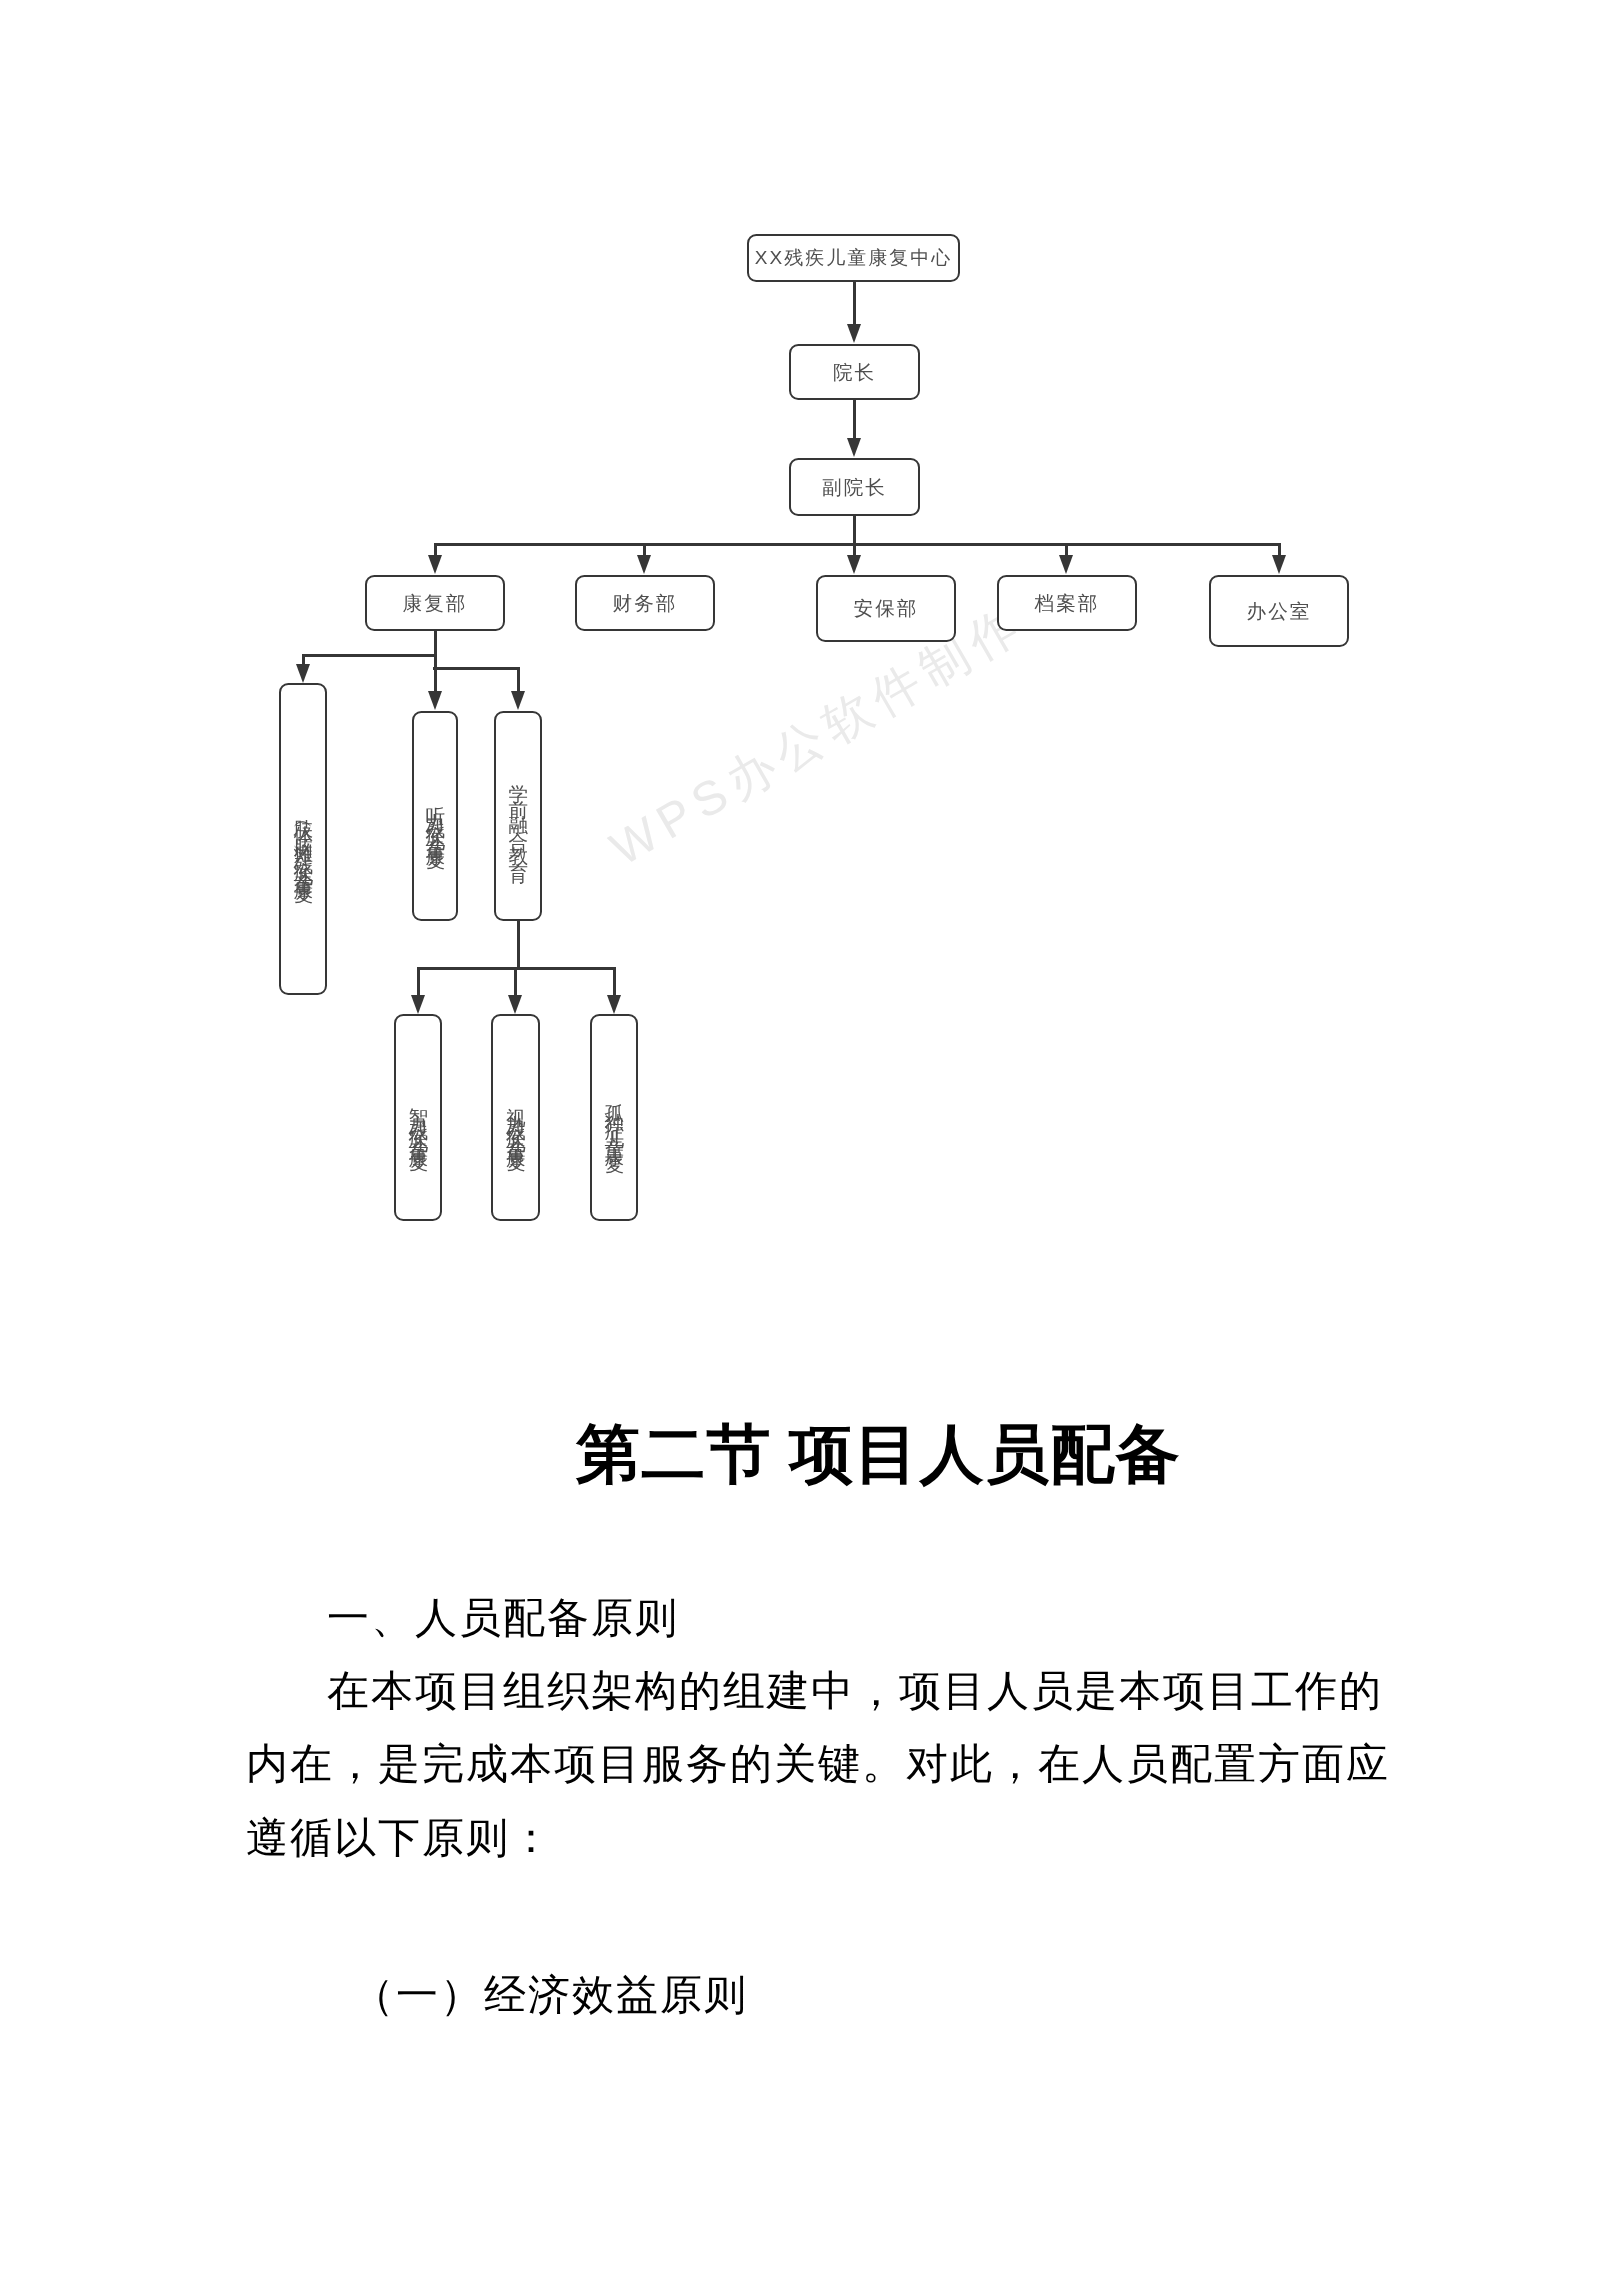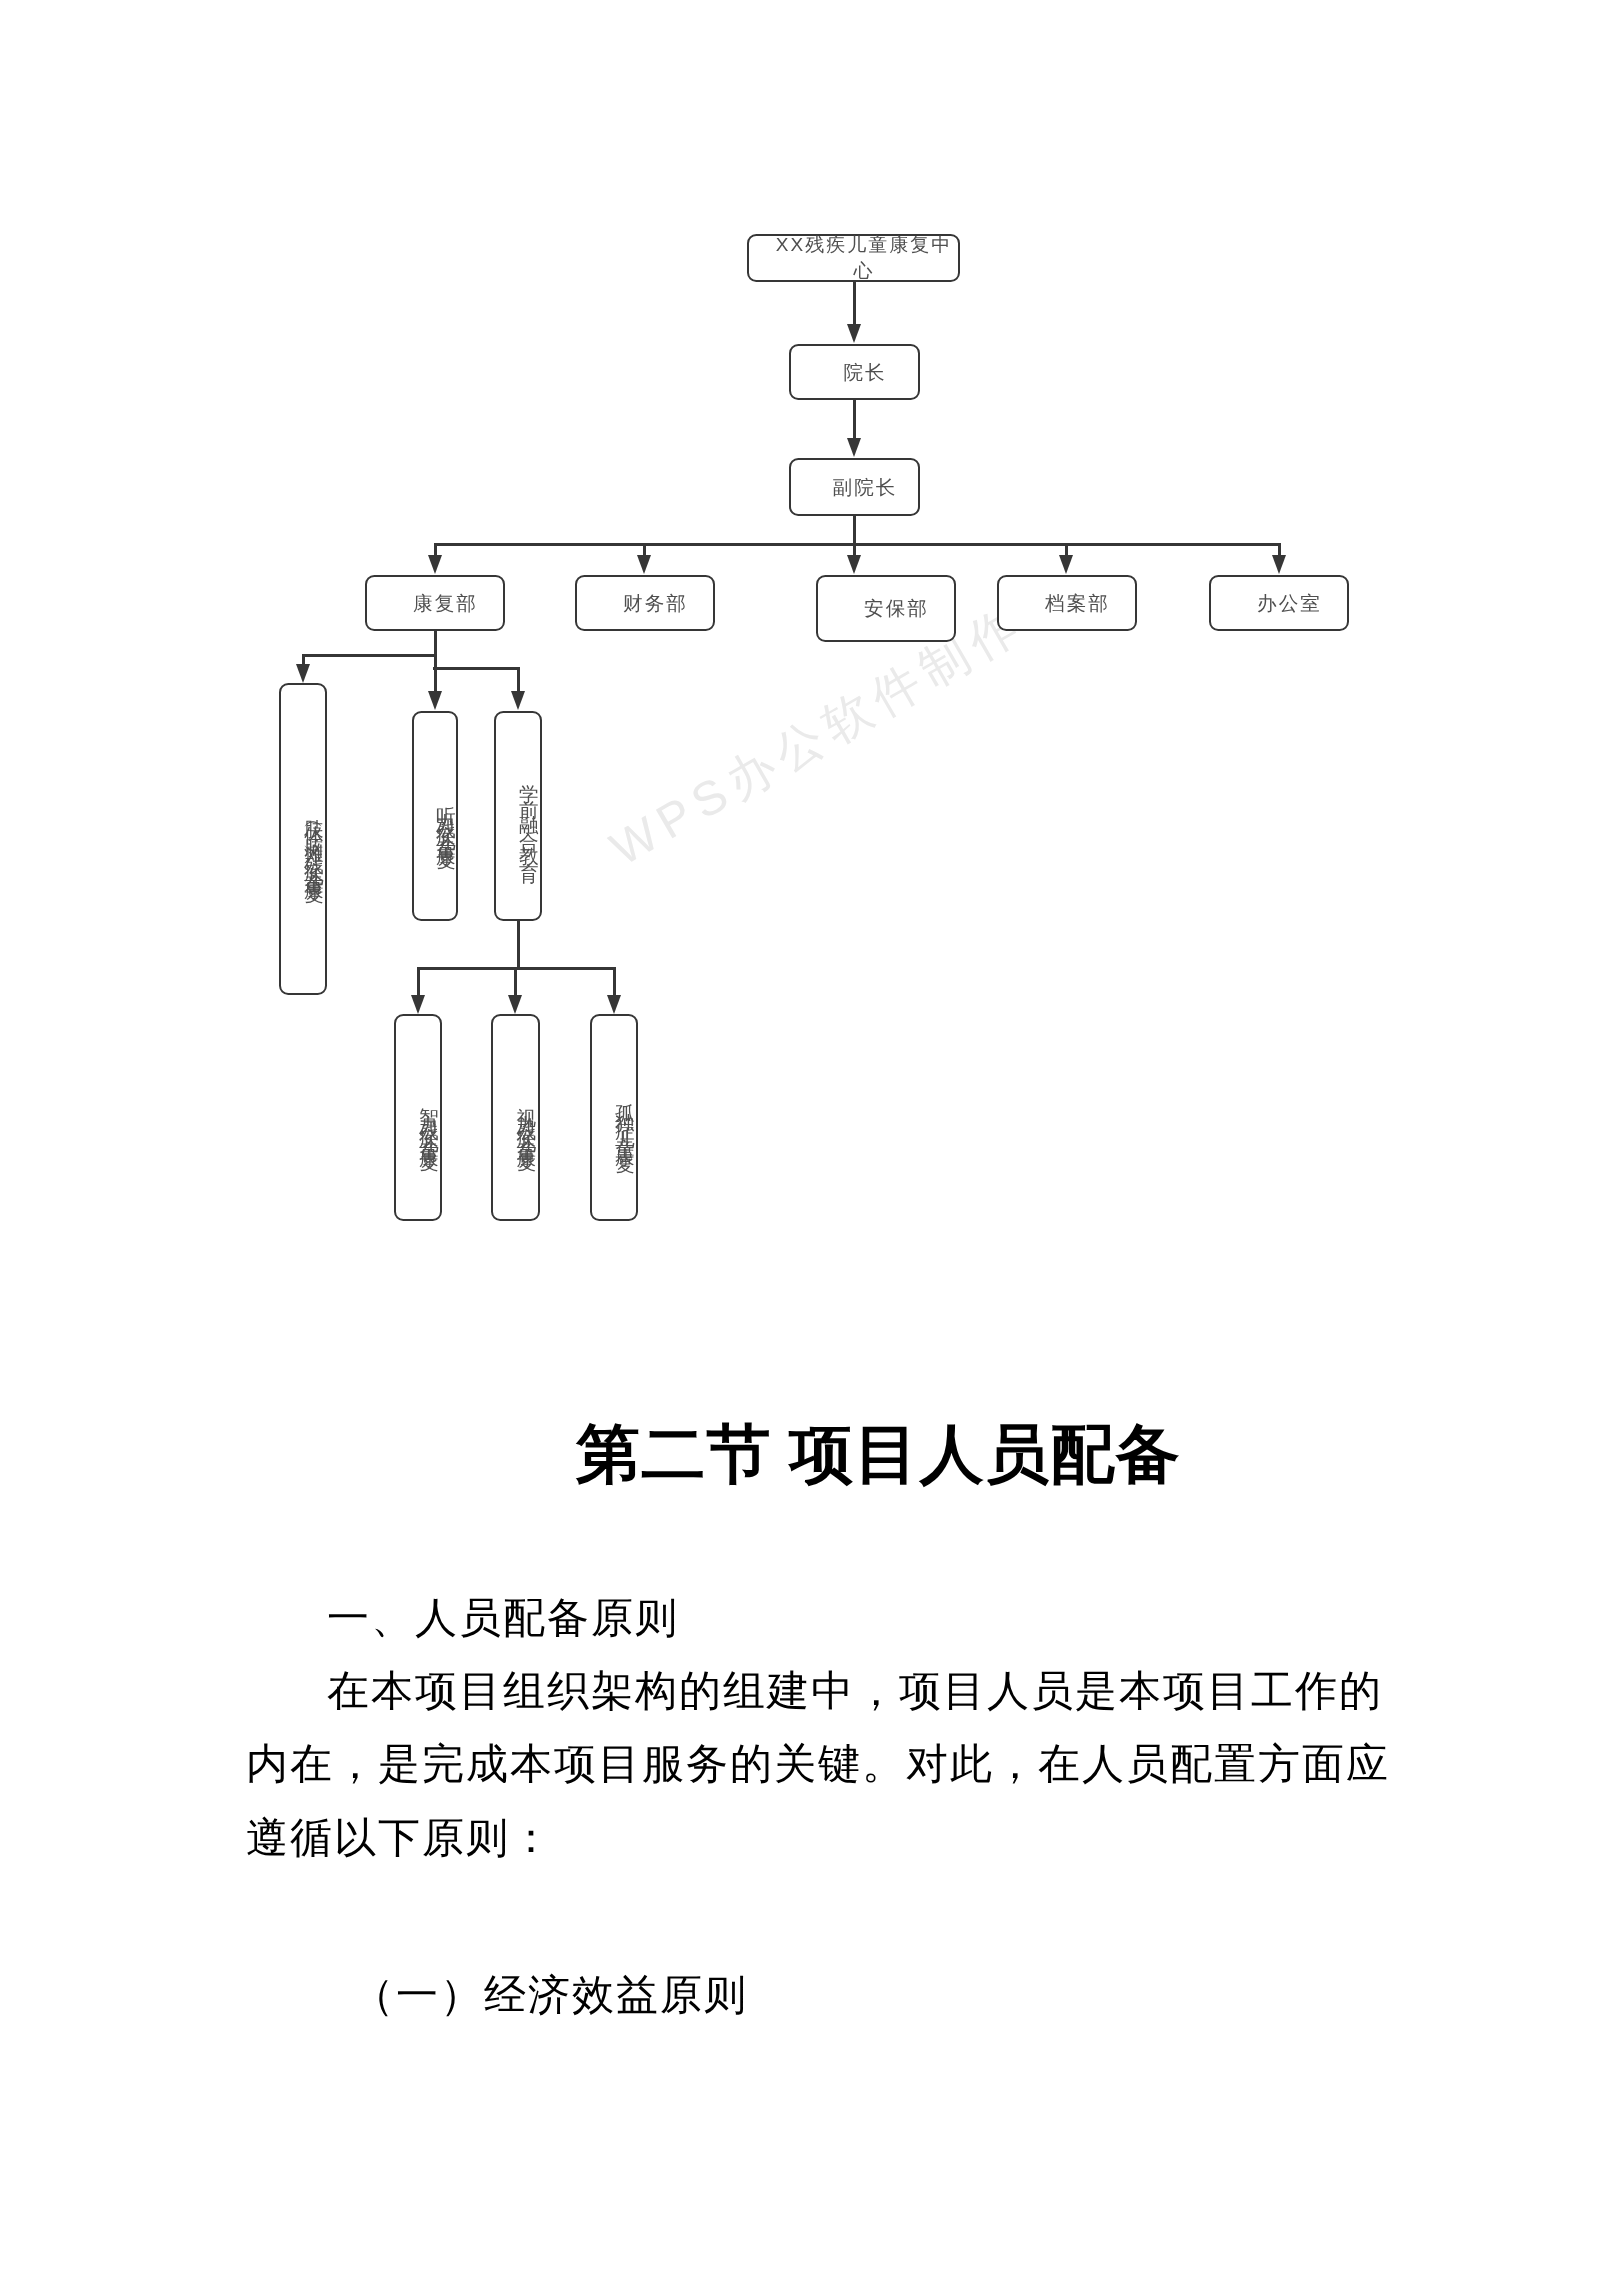--- a/index.html
+++ b/index.html
@@ -15,21 +15,20 @@
     position:absolute;
     background:#fff;
     border:2.6px solid #363636;
     border-radius:9.2px;
     display:flex;align-items:center;justify-content:center;
     color:#4f4f4f;
     font-family:"Liberation Sans", sans-serif;
     box-sizing:border-box;
     text-align:center;
     letter-spacing:2px;
-    padding-left:21px;
   }
   .obox.h{font-size:19.6px;}
   .obox.root{font-size:19px;}
   .vbox{
     writing-mode:vertical-rl;
     text-orientation:mixed;
     font-size:19.6px;
     line-height:1;
   }
   .vline,.hline{position:absolute;background:#363636;}
@@ -89,21 +88,21 @@
   <div>
 
     <div class="obox root" style="left:747px;top:234px;width:213px;height:48px;">XX残疾儿童康复中心</div>
     <div class="obox h" style="left:789px;top:344px;width:131px;height:56px;">院长</div>
     <div class="obox h" style="left:789px;top:458px;width:131px;height:58px;">副院长</div>
 
     <div class="obox h" style="left:365px;top:575px;width:140px;height:56px;">康复部</div>
     <div class="obox h" style="left:575px;top:575px;width:140px;height:56px;">财务部</div>
     <div class="obox h" style="left:784px;top:575px;width:140px;height:67px;margin-left:32px;">安保部</div>
     <div class="obox h" style="left:997px;top:575px;width:140px;height:56px;">档案部</div>
-    <div class="obox h" style="left:1209px;top:575px;width:140px;height:56px;">办公室</div>
+    <div class="obox h" style="left:1209px;top:575px;width:140px;height:72px;">办公室</div>
 
     <div class="obox vbox" style="left:279px;top:683px;width:48px;height:312px;letter-spacing:5.9px;">肢体（脑瘫）残疾儿童康复</div>
     <div class="obox vbox" style="left:412px;top:711px;width:46px;height:210px;letter-spacing:6.5px;">听力残疾儿童康复</div>
     <div class="obox vbox" style="left:494px;top:711px;width:48px;height:210px;letter-spacing:15.7px;">学前融合教育</div>
 
     <div class="obox vbox" style="left:394px;top:1014px;width:48px;height:207px;letter-spacing:6.5px;">智力残疾儿童康复</div>
     <div class="obox vbox" style="left:491px;top:1014px;width:49px;height:207px;letter-spacing:6.5px;">视力残疾儿童康复</div>
     <div class="obox vbox" style="left:590px;top:1014px;width:48px;height:207px;letter-spacing:8.5px;">孤独症儿童康复</div>
 
     <div>

